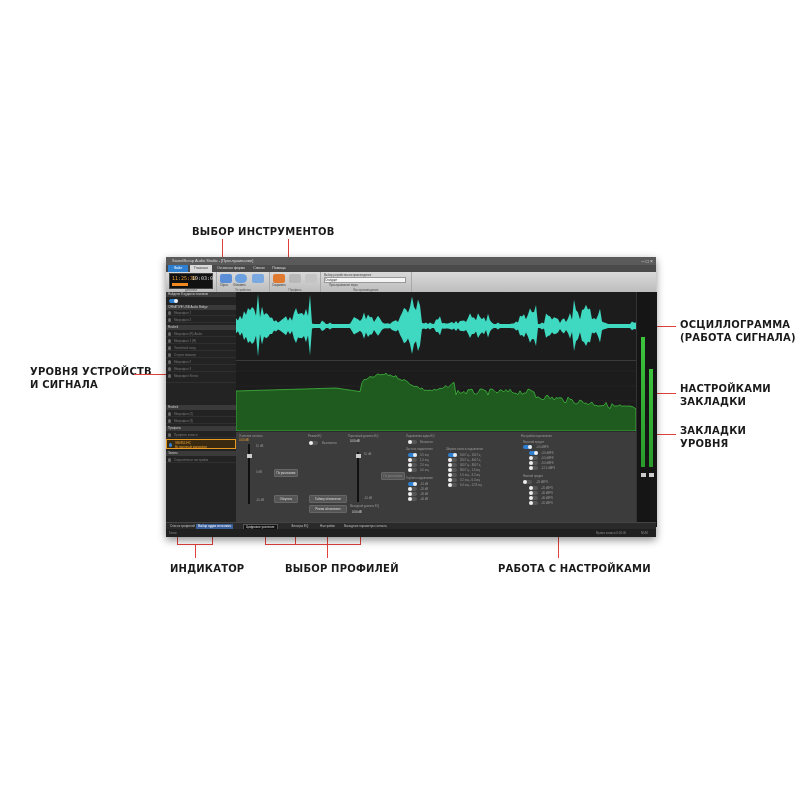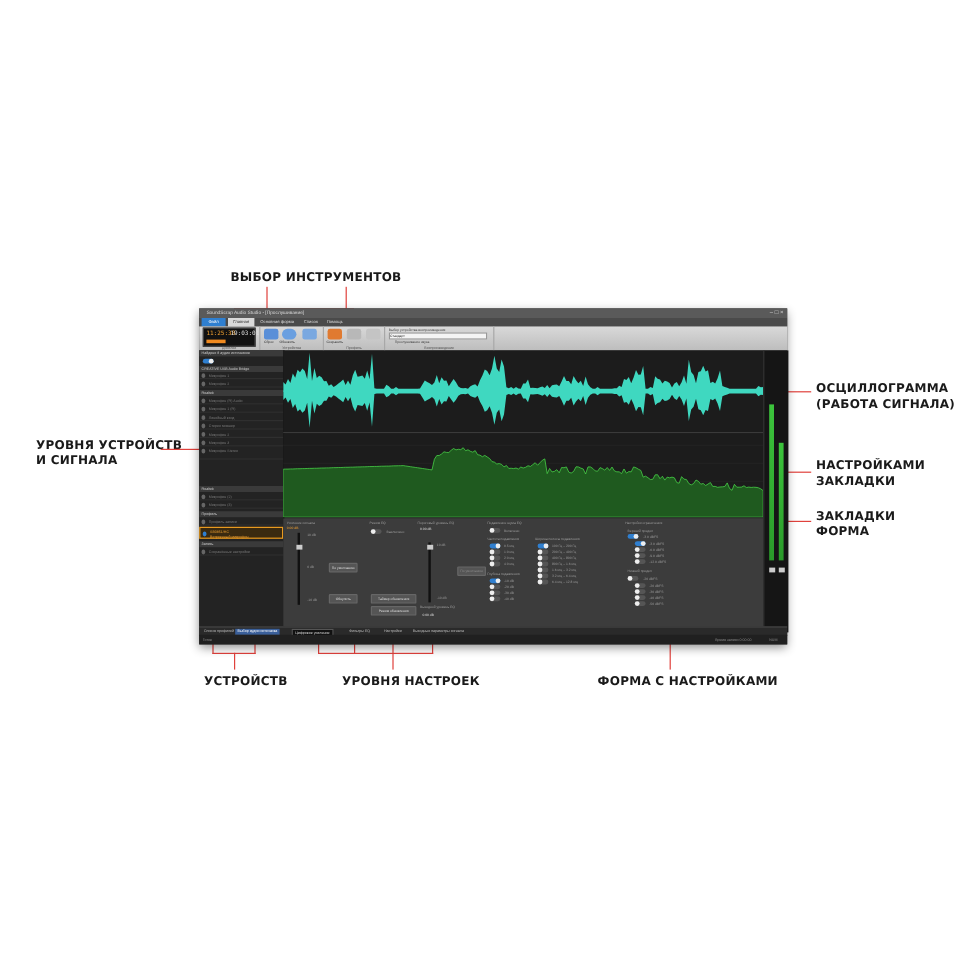--- a/index.html
+++ b/index.html
@@ -53,37 +53,37 @@
 
 <div class="ann" style="left:30px;top:365px;"><span>УРОВНЯ УСТРОЙСТВ</span><br><span>И СИГНАЛА</span></div>
 <div class="ln" style="left:134px;top:374px;width:34px;height:1px;"></div>
 
 <div class="ann" style="left:680px;top:318px;"><span>ОСЦИЛЛОГРАММА</span><br><span>(РАБОТА СИГНАЛА)</span></div>
 <div class="ln" style="left:636px;top:326px;width:40px;height:1px;"></div>
 
 <div class="ann" style="left:680px;top:382px;"><span>НАСТРОЙКАМИ</span><br><span>ЗАКЛАДКИ</span></div>
 <div class="ln" style="left:560px;top:393px;width:116px;height:1px;"></div>
 
-<div class="ann" style="left:680px;top:424px;"><span>ЗАКЛАДКИ</span><br><span>ФОРМА</span></div>
+<div class="ann" style="left:680px;top:424px;"><span>ЗАКЛАДКИ</span><br><span>УРОВНЯ</span></div>
 <div class="ln" style="left:648px;top:434px;width:28px;height:1px;"></div>
 
-<div class="ann" style="left:170px;top:562px;">УСТРОЙСТВ</div>
+<div class="ann" style="left:170px;top:562px;">ИНДИКАТОР</div>
 <div class="ln" style="left:177px;top:533px;width:1px;height:12px;"></div>
 <div class="ln" style="left:212px;top:533px;width:1px;height:12px;"></div>
 <div class="ln" style="left:177px;top:544px;width:36px;height:1px;"></div>
 <div class="ln" style="left:195px;top:544px;width:1px;height:14px;"></div>
 
-<div class="ann" style="left:285px;top:562px;">УРОВНЯ НАСТРОЕК</div>
+<div class="ann" style="left:285px;top:562px;">ВЫБОР ПРОФИЛЕЙ</div>
 <div class="ln" style="left:265px;top:530px;width:1px;height:15px;"></div>
 <div class="ln" style="left:295px;top:530px;width:1px;height:15px;"></div>
 <div class="ln" style="left:360px;top:530px;width:1px;height:15px;"></div>
 <div class="ln" style="left:265px;top:544px;width:96px;height:1px;"></div>
 <div class="ln" style="left:327px;top:530px;width:1px;height:28px;"></div>
 
-<div class="ann" style="left:498px;top:562px;">ФОРМА С НАСТРОЙКАМИ</div>
+<div class="ann" style="left:498px;top:562px;">РАБОТА С НАСТРОЙКАМИ</div>
 <div class="ln" style="left:558px;top:520px;width:1px;height:38px;"></div>
 
 <div class="win">
   <div class="titlebar">
     <span class="t">SoundScrap Audio Studio - [Прослушивание]</span>
     <span class="winbtns">– □ ×</span>
   </div>
 
   <div class="menubar">
     <div class="menutab" style="left:2px;width:20px;background:#2f7fd0;color:#fff;">Файл</div>

